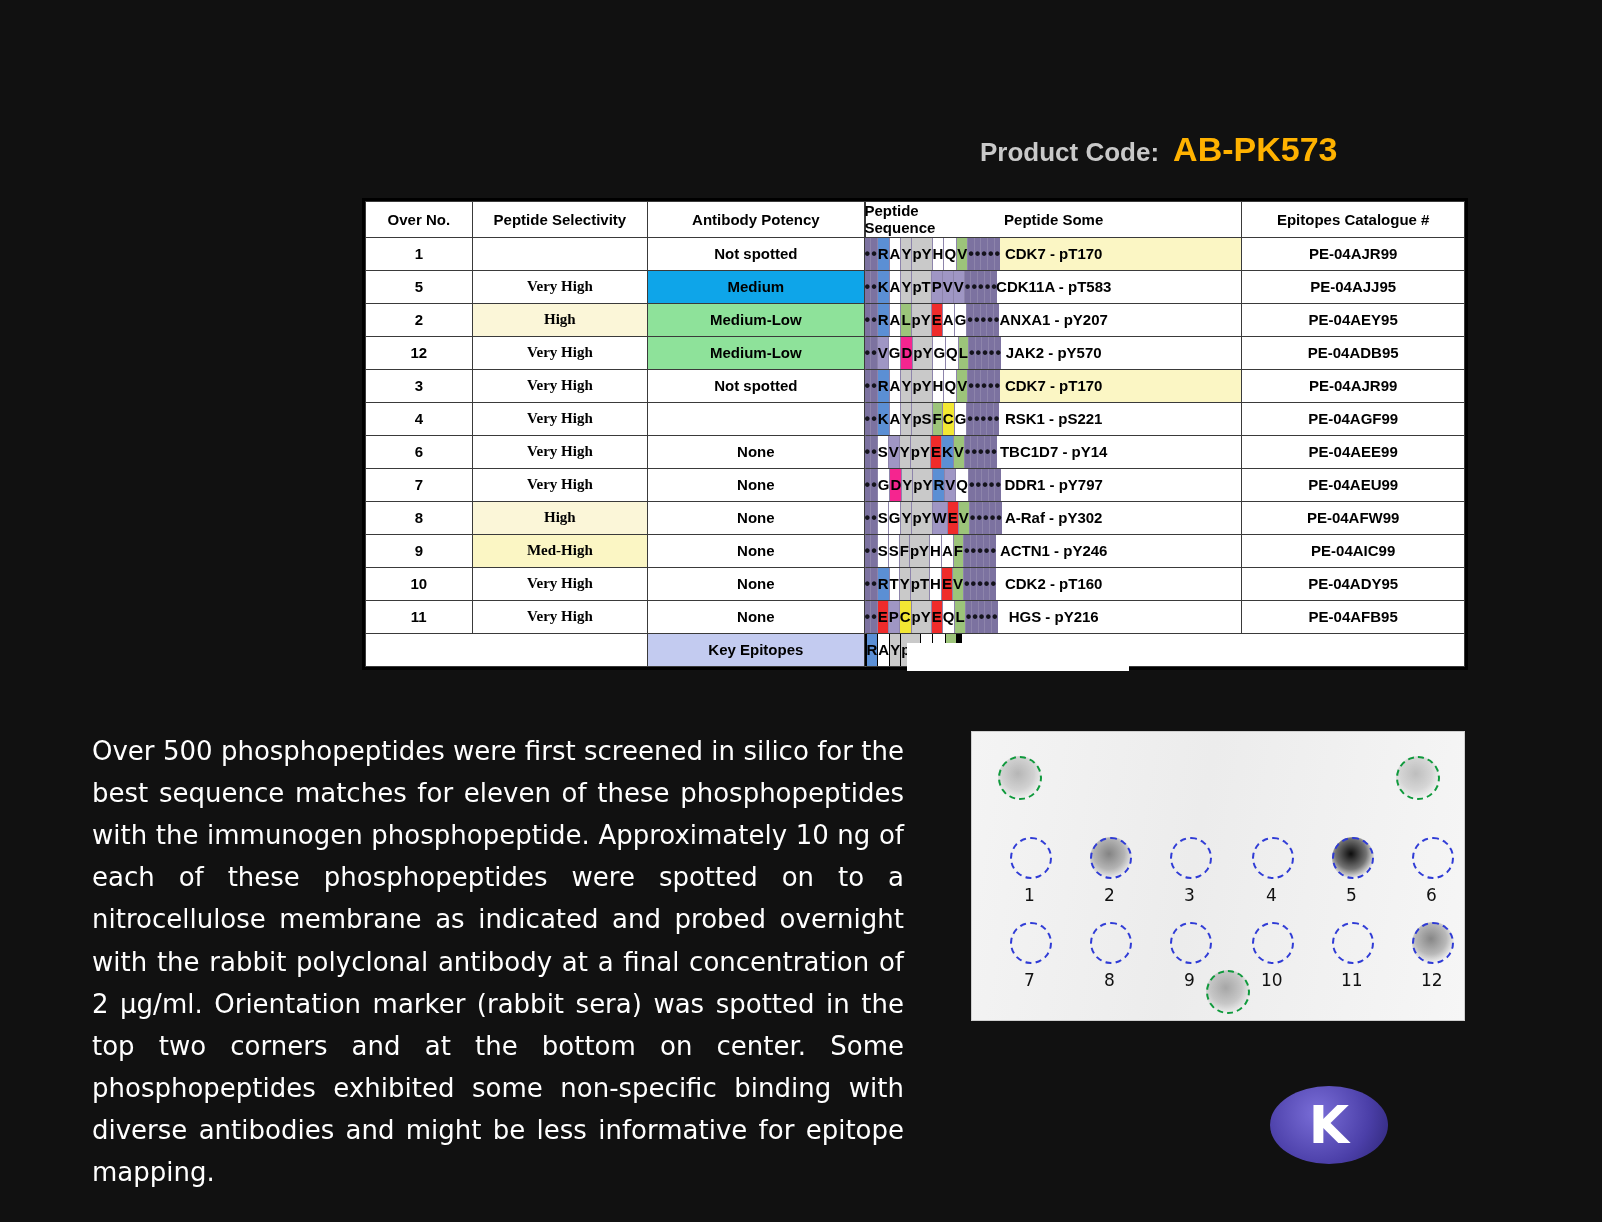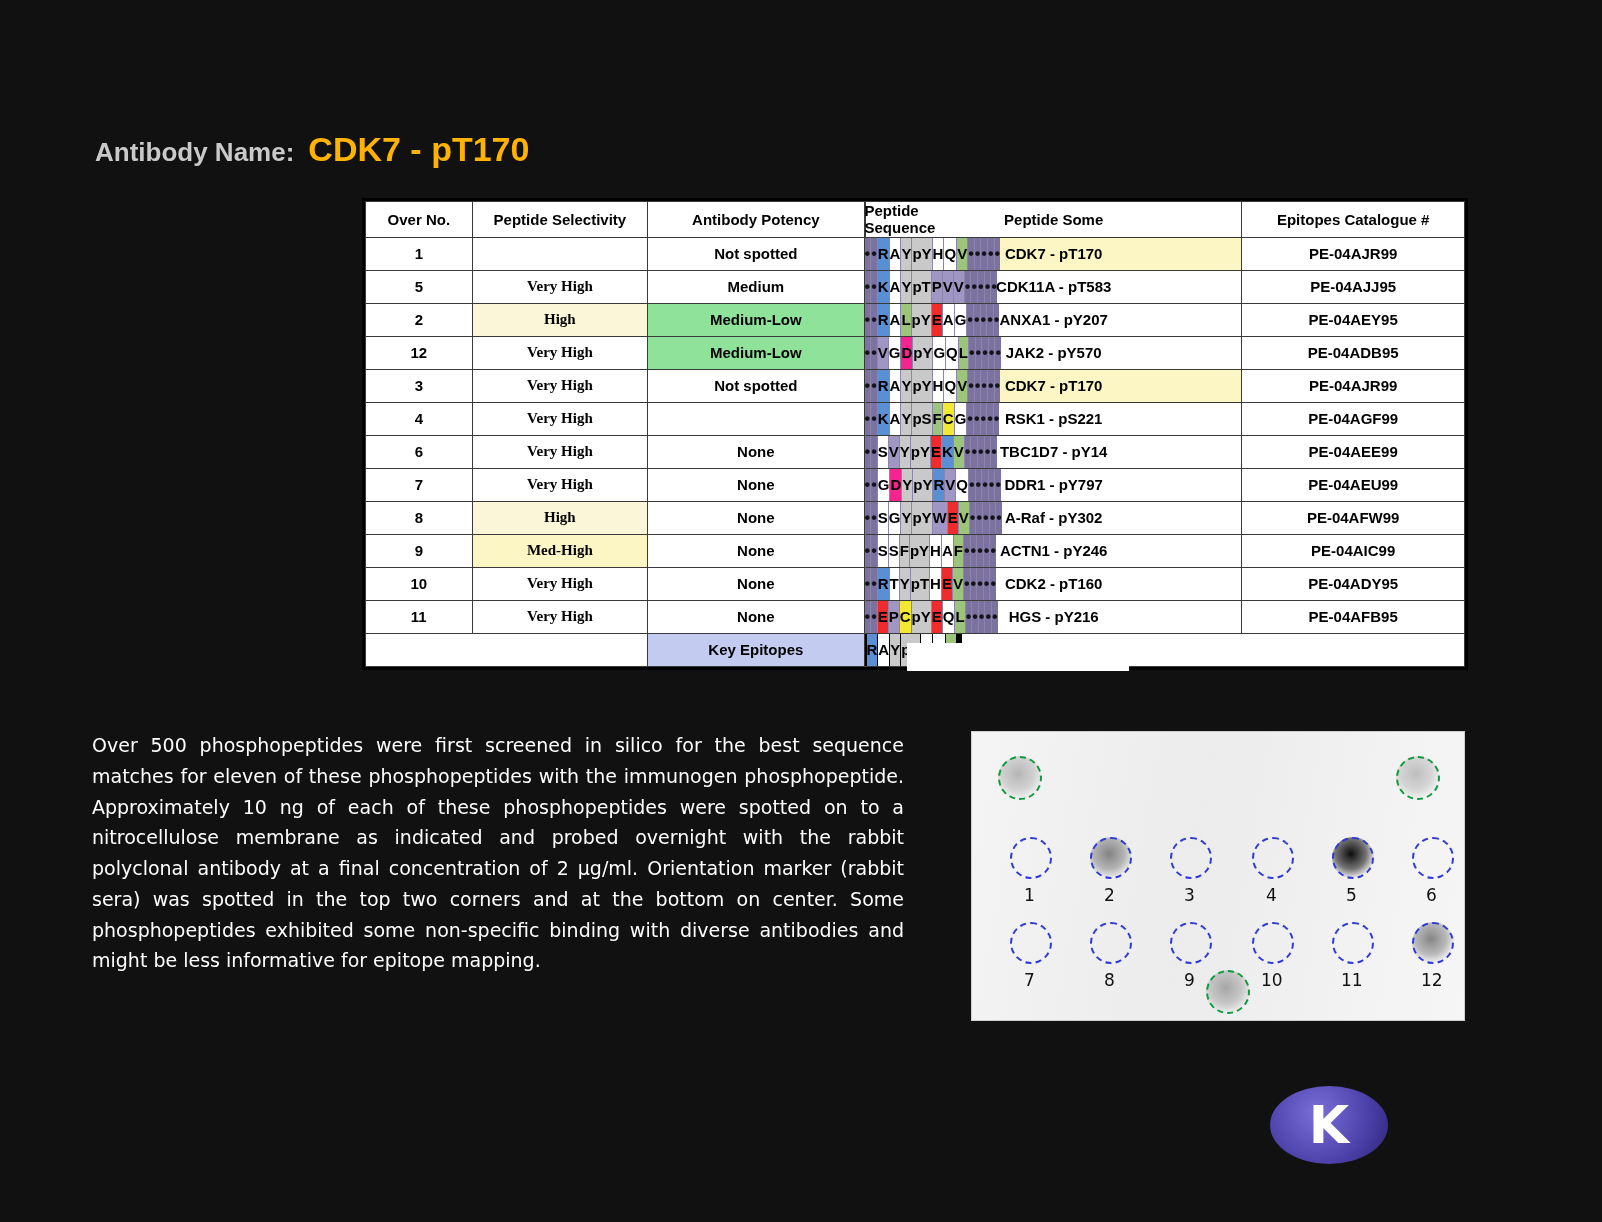--- a/index.html
+++ b/index.html
@@ -95,21 +95,21 @@
   
   .overlay-white{
     position:absolute;
     background:#ffffff;
     z-index:5;
   }
 
   
   .para{
     position:absolute;left:92px;top:730px;width:812px;
-    font-size:19px;line-height:1.62;color:#ffffff;
+    font-size:26px;line-height:1.62;color:#ffffff;
     text-align:justify;
     font-family:"DejaVu Sans", sans-serif;
   }
 
   
   .blot{
     position:absolute;left:971px;top:731px;width:492px;height:288px;
     background:#f2f2f2;
     border:1px solid #cfcfcf;
   }
@@ -145,25 +145,25 @@
   .logo-k{
     font-size:52px;font-weight:bold;color:#ffffff;font-family:"DejaVu Sans",sans-serif;
   }
 </style>
 </head>
 <body>
 
 <div class="page">
 
 
-  <div class="ab-row">
-    <span class="ab-label">Antibody Name:</span>
-    <span class="ab-value">CDK7 - pT170</span>
+
+  <div class="pc-row">
+    <span class="pc-label">Product Code:</span>
+    <span class="pc-value">AB-PK573</span>
   </div>
-
 
   <div class="table-wrap">
     <table class="main">
       <colgroup>
         <col class="col-spot">
           <col class="col-sel">
           <col class="col-pot">
           <col class="col-seq">
           <col class="col-name">
           <col class="col-cat">
@@ -200,21 +200,21 @@
                 <div class="aa dot"></div>
                 <div class="aa dot"></div>
               </div>
             </td>
             <td class="pname" style="background: rgb(251, 246, 196);">CDK7 - pT170</td>
             <td class="pcat">PE-04AJR99</td>
           </tr>
           <tr>
             <td class="spot">5</td>
             <td class="sel">Very High</td>
-            <td class="pot" style="background: #ffffff;">Medium</td>
+            <td class="pot" style="background: #0ea5e9;">Medium</td>
             <td class="seqcell">
               <div class="seqrow">
                 <div class="aa dot"></div>
                 <div class="aa dot"></div>
                 <div class="aa" style="background: rgb(91, 143, 212);">K</div>
                 <div class="aa" style="background: rgb(255, 255, 255);">A</div>
                 <div class="aa" style="background: rgb(201, 201, 201);">Y</div>
                 <div class="aa" style="background: rgb(201, 201, 201);">pT</div>
                 <div class="aa" style="background: rgb(159, 150, 196);">P</div>
                 <div class="aa" style="background: rgb(159, 150, 196);">V</div>

